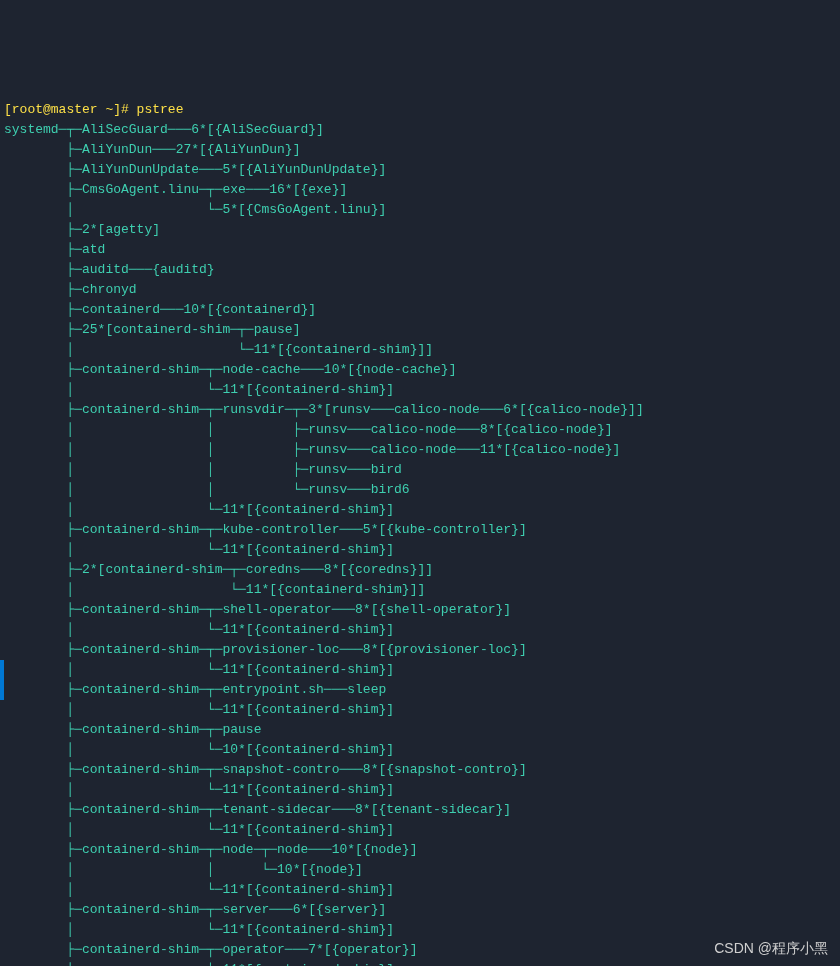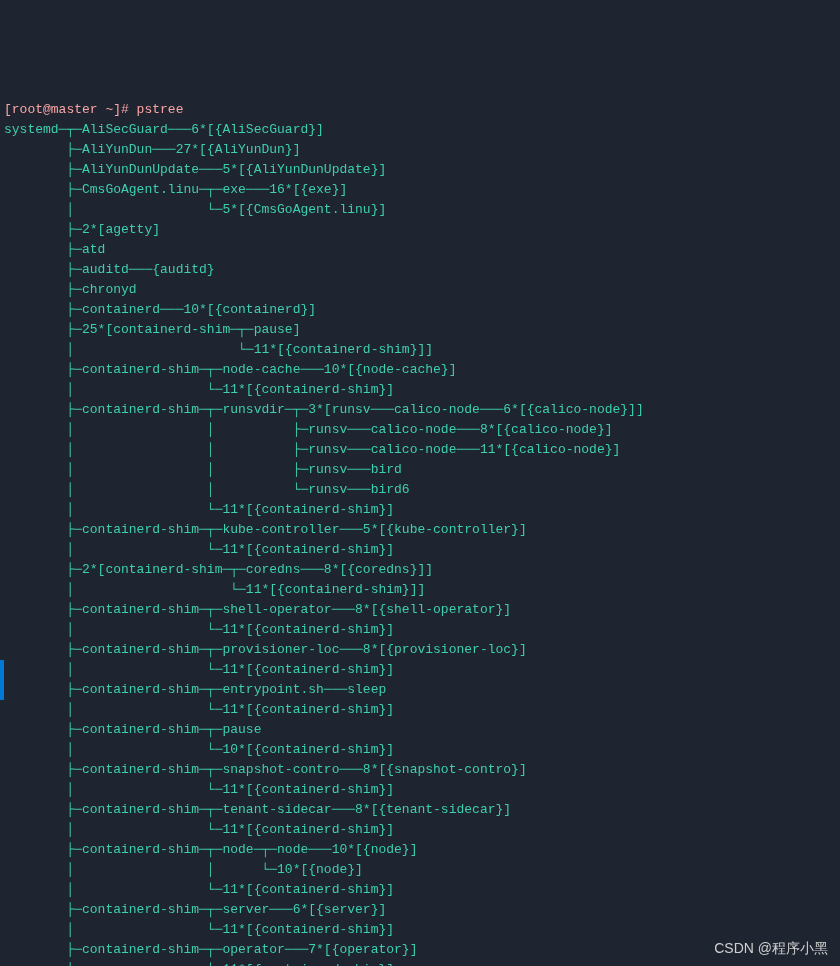--- a/index.html
+++ b/index.html
@@ -11,21 +11,21 @@
     color: #3ecfb0;
     white-space: pre;
     line-height: 20px;
     width: 840px;
     overflow: hidden;
   }
   .terminal {
     padding: 0 4px;
   }
   .prompt {
-    color: #fca5a5;
+    color: #fde047;
   }
   .tree {
     color: #3ecfb0;
   }
   .watermark {
     position: fixed;
     bottom: 8px;
     right: 12px;
     color: #d0d0d0;
     font-family: sans-serif;

